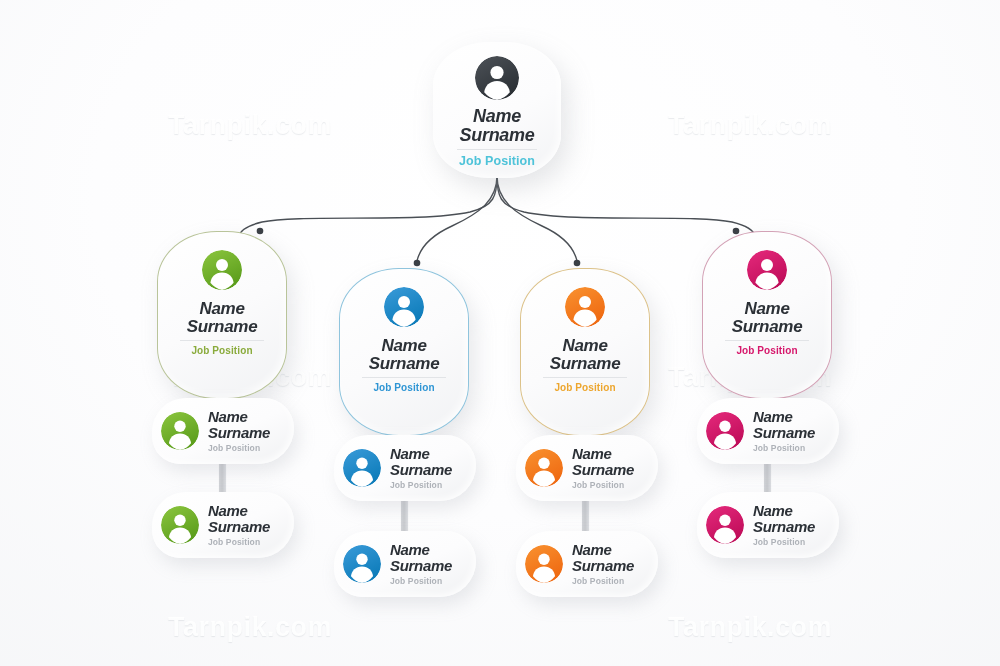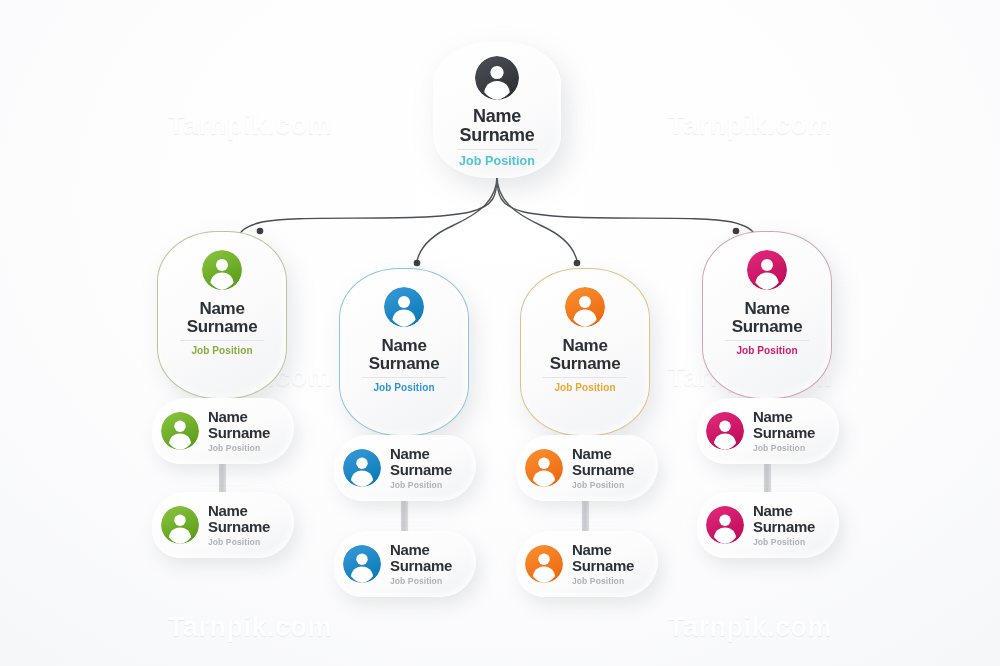--- a/index.html
+++ b/index.html
@@ -96,20 +96,21 @@
     flex: none;
   }
   .avatar svg { display: block; width: 100%; height: 100%; }
 
   .name {
     font-weight: 700;
     color: #2c3137;
     text-align: center;
     line-height: 1.04;
     letter-spacing: -0.3px;
+    font-style: italic;
   }
 
   .divider {
     height: 1px;
     background: #e2e4e7;
     margin: 5px 0 4px 0;
   }
 
   .jobpos {
     font-weight: 700;

